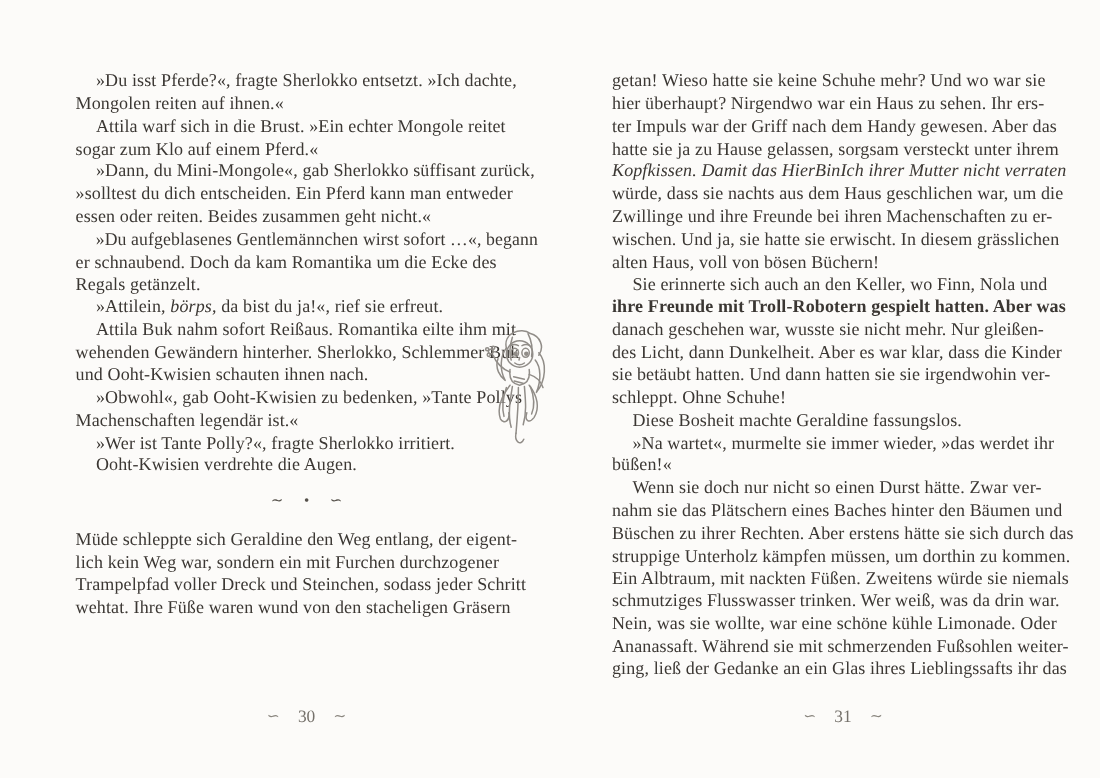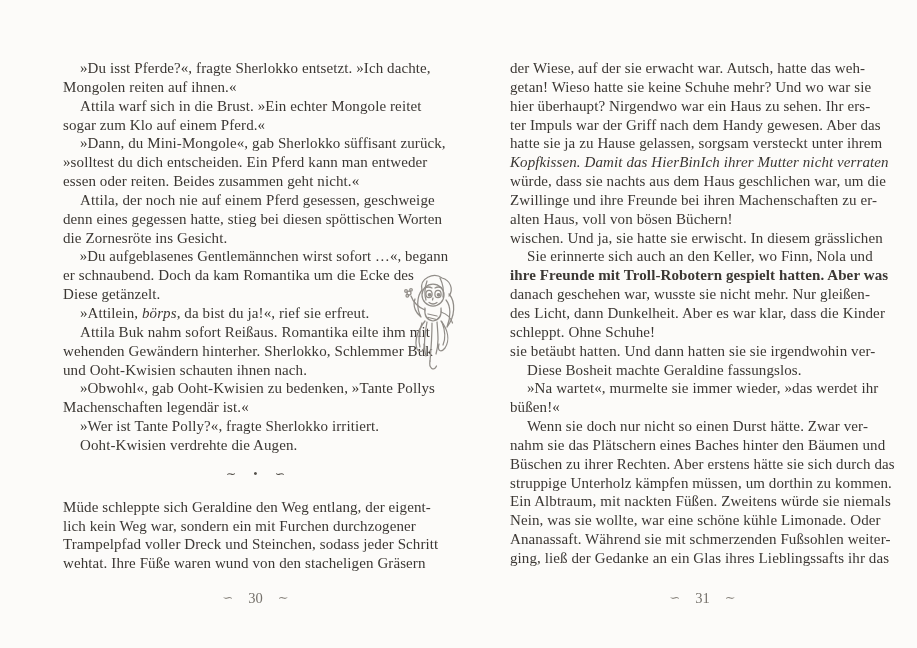--- a/index.html
+++ b/index.html
@@ -69,28 +69,23 @@
         <div class="para indent">
           <div class="line" style="transform: scaleX(1);">Attila warf sich in die Brust. »Ein echter Mongole reitet</div>
           <div class="line last">sogar zum Klo auf einem Pferd.«</div>
         </div>
         <div class="para indent">
           <div class="line" style="transform: scaleX(1);">»Dann, du Mini-Mongole«, gab Sherlokko süffisant zurück,</div>
           <div class="line" style="transform: scaleX(1);">»solltest du dich entscheiden. Ein Pferd kann man entweder</div>
           <div class="line last">essen oder reiten. Beides zusammen geht nicht.«</div>
         </div>
         <div class="para indent">
-          <div class="line" style="transform: scaleX(1);">Attila, der noch nie auf einem Pferd gesessen, geschweige</div>
-          <div class="line" style="transform: scaleX(1);">denn eines gegessen hatte, stieg bei diesen spöttischen Worten</div>
-          <div class="line last">die Zornesröte ins Gesicht.</div>
-        </div>
-        <div class="para indent">
           <div class="line" style="transform: scaleX(0.984655);">»Du aufgeblasenes Gentlemännchen wirst sofort …«, begann</div>
           <div class="line" style="transform: scaleX(1);">er schnaubend. Doch da kam Romantika um die Ecke des</div>
-          <div class="line last">Diese getänzelt.</div>
+          <div class="line last">Regals getänzelt.</div>
         </div>
         <div class="para indent">
           <div class="line last">»Attilein, <em>börps</em>, da bist du ja!«, rief sie erfreut.</div>
         </div>
         <div class="para indent">
           <div class="line" style="transform: scaleX(1);">Attila Buk nahm sofort Reißaus. Romantika eilte ihm mit</div>
           <div class="line" style="transform: scaleX(1);">wehenden Gewändern hinterher. Sherlokko, Schlemmer Buk</div>
           <div class="line last">und Ooht-Kwisien schauten ihnen nach.</div>
         </div>
         <div class="para indent">
@@ -112,52 +107,52 @@
         </div>
       </div>
     <div class="footer">
       <span class="tilde">∽</span><span class="pagenum">30</span><span class="tilde">∼</span>
     </div>
   </section>
 
   <section class="page right">
     <div class="textblock">
         <div class="para">
-          <div class="line" style="transform: scaleX(1);">der Wiese, auf der sie erwacht war. Autsch, hatte das weh-</div>
           <div class="line" style="transform: scaleX(1);">getan! Wieso hatte sie keine Schuhe mehr? Und wo war sie</div>
           <div class="line" style="transform: scaleX(1);">hier überhaupt? Nirgendwo war ein Haus zu sehen. Ihr ers-</div>
           <div class="line" style="transform: scaleX(1);">ter Impuls war der Griff nach dem Handy gewesen. Aber das</div>
           <div class="line" style="transform: scaleX(1);">hatte sie ja zu Hause gelassen, sorgsam versteckt unter ihrem</div>
           <div class="line" style="transform: scaleX(1); font-style: italic;">Kopfkissen. Damit das HierBinIch ihrer Mutter nicht verraten</div>
           <div class="line" style="transform: scaleX(1);">würde, dass sie nachts aus dem Haus geschlichen war, um die</div>
           <div class="line" style="transform: scaleX(1);">Zwillinge und ihre Freunde bei ihren Machenschaften zu er-</div>
+          <div class="line" style="transform: scaleX(1);">wischen. Und ja, sie hatte sie erwischt. In diesem grässlichen</div>
           <div class="line last">alten Haus, voll von bösen Büchern!</div>
-          <div class="line" style="transform: scaleX(1);">wischen. Und ja, sie hatte sie erwischt. In diesem grässlichen</div>
         </div>
         <div class="para indent">
           <div class="line" style="transform: scaleX(1);">Sie erinnerte sich auch an den Keller, wo Finn, Nola und</div>
           <div class="line" style="transform: scaleX(1); font-weight: bold;">ihre Freunde mit Troll-Robotern gespielt hatten. Aber was</div>
           <div class="line" style="transform: scaleX(1);">danach geschehen war, wusste sie nicht mehr. Nur gleißen-</div>
           <div class="line" style="transform: scaleX(1);">des Licht, dann Dunkelheit. Aber es war klar, dass die Kinder</div>
+          <div class="line" style="transform: scaleX(1);">sie betäubt hatten. Und dann hatten sie sie irgendwohin ver-</div>
           <div class="line last">schleppt. Ohne Schuhe!</div>
-          <div class="line" style="transform: scaleX(1);">sie betäubt hatten. Und dann hatten sie sie irgendwohin ver-</div>
         </div>
         <div class="para indent">
           <div class="line last">Diese Bosheit machte Geraldine fassungslos.</div>
         </div>
         <div class="para indent">
           <div class="line" style="transform: scaleX(1);">»Na wartet«, murmelte sie immer wieder, »das werdet ihr</div>
           <div class="line last">büßen!«</div>
         </div>
         <div class="para indent">
           <div class="line" style="transform: scaleX(1);">Wenn sie doch nur nicht so einen Durst hätte. Zwar ver-</div>
           <div class="line" style="transform: scaleX(1);">nahm sie das Plätschern eines Baches hinter den Bäumen und</div>
           <div class="line" style="transform: scaleX(0.997409);">Büschen zu ihrer Rechten. Aber erstens hätte sie sich durch das</div>
           <div class="line" style="transform: scaleX(1);">struppige Unterholz kämpfen müssen, um dorthin zu kommen.</div>
           <div class="line" style="transform: scaleX(1);">Ein Albtraum, mit nackten Füßen. Zweitens würde sie niemals</div>
+          <div class="line" style="transform: scaleX(1);">schmutziges Flusswasser trinken. Wer weiß, was da drin war.</div>
           <div class="line" style="transform: scaleX(1);">Nein, was sie wollte, war eine schöne kühle Limonade. Oder</div>
           <div class="line" style="transform: scaleX(1);">Ananassaft. Während sie mit schmerzenden Fußsohlen weiter-</div>
           <div class="line last">ging, ließ der Gedanke an ein Glas ihres Lieblingssafts ihr das</div>
         </div>
       </div>
     <div class="footer">
       <span class="tilde">∽</span><span class="pagenum">31</span><span class="tilde">∼</span>
     </div>
   </section>
 

